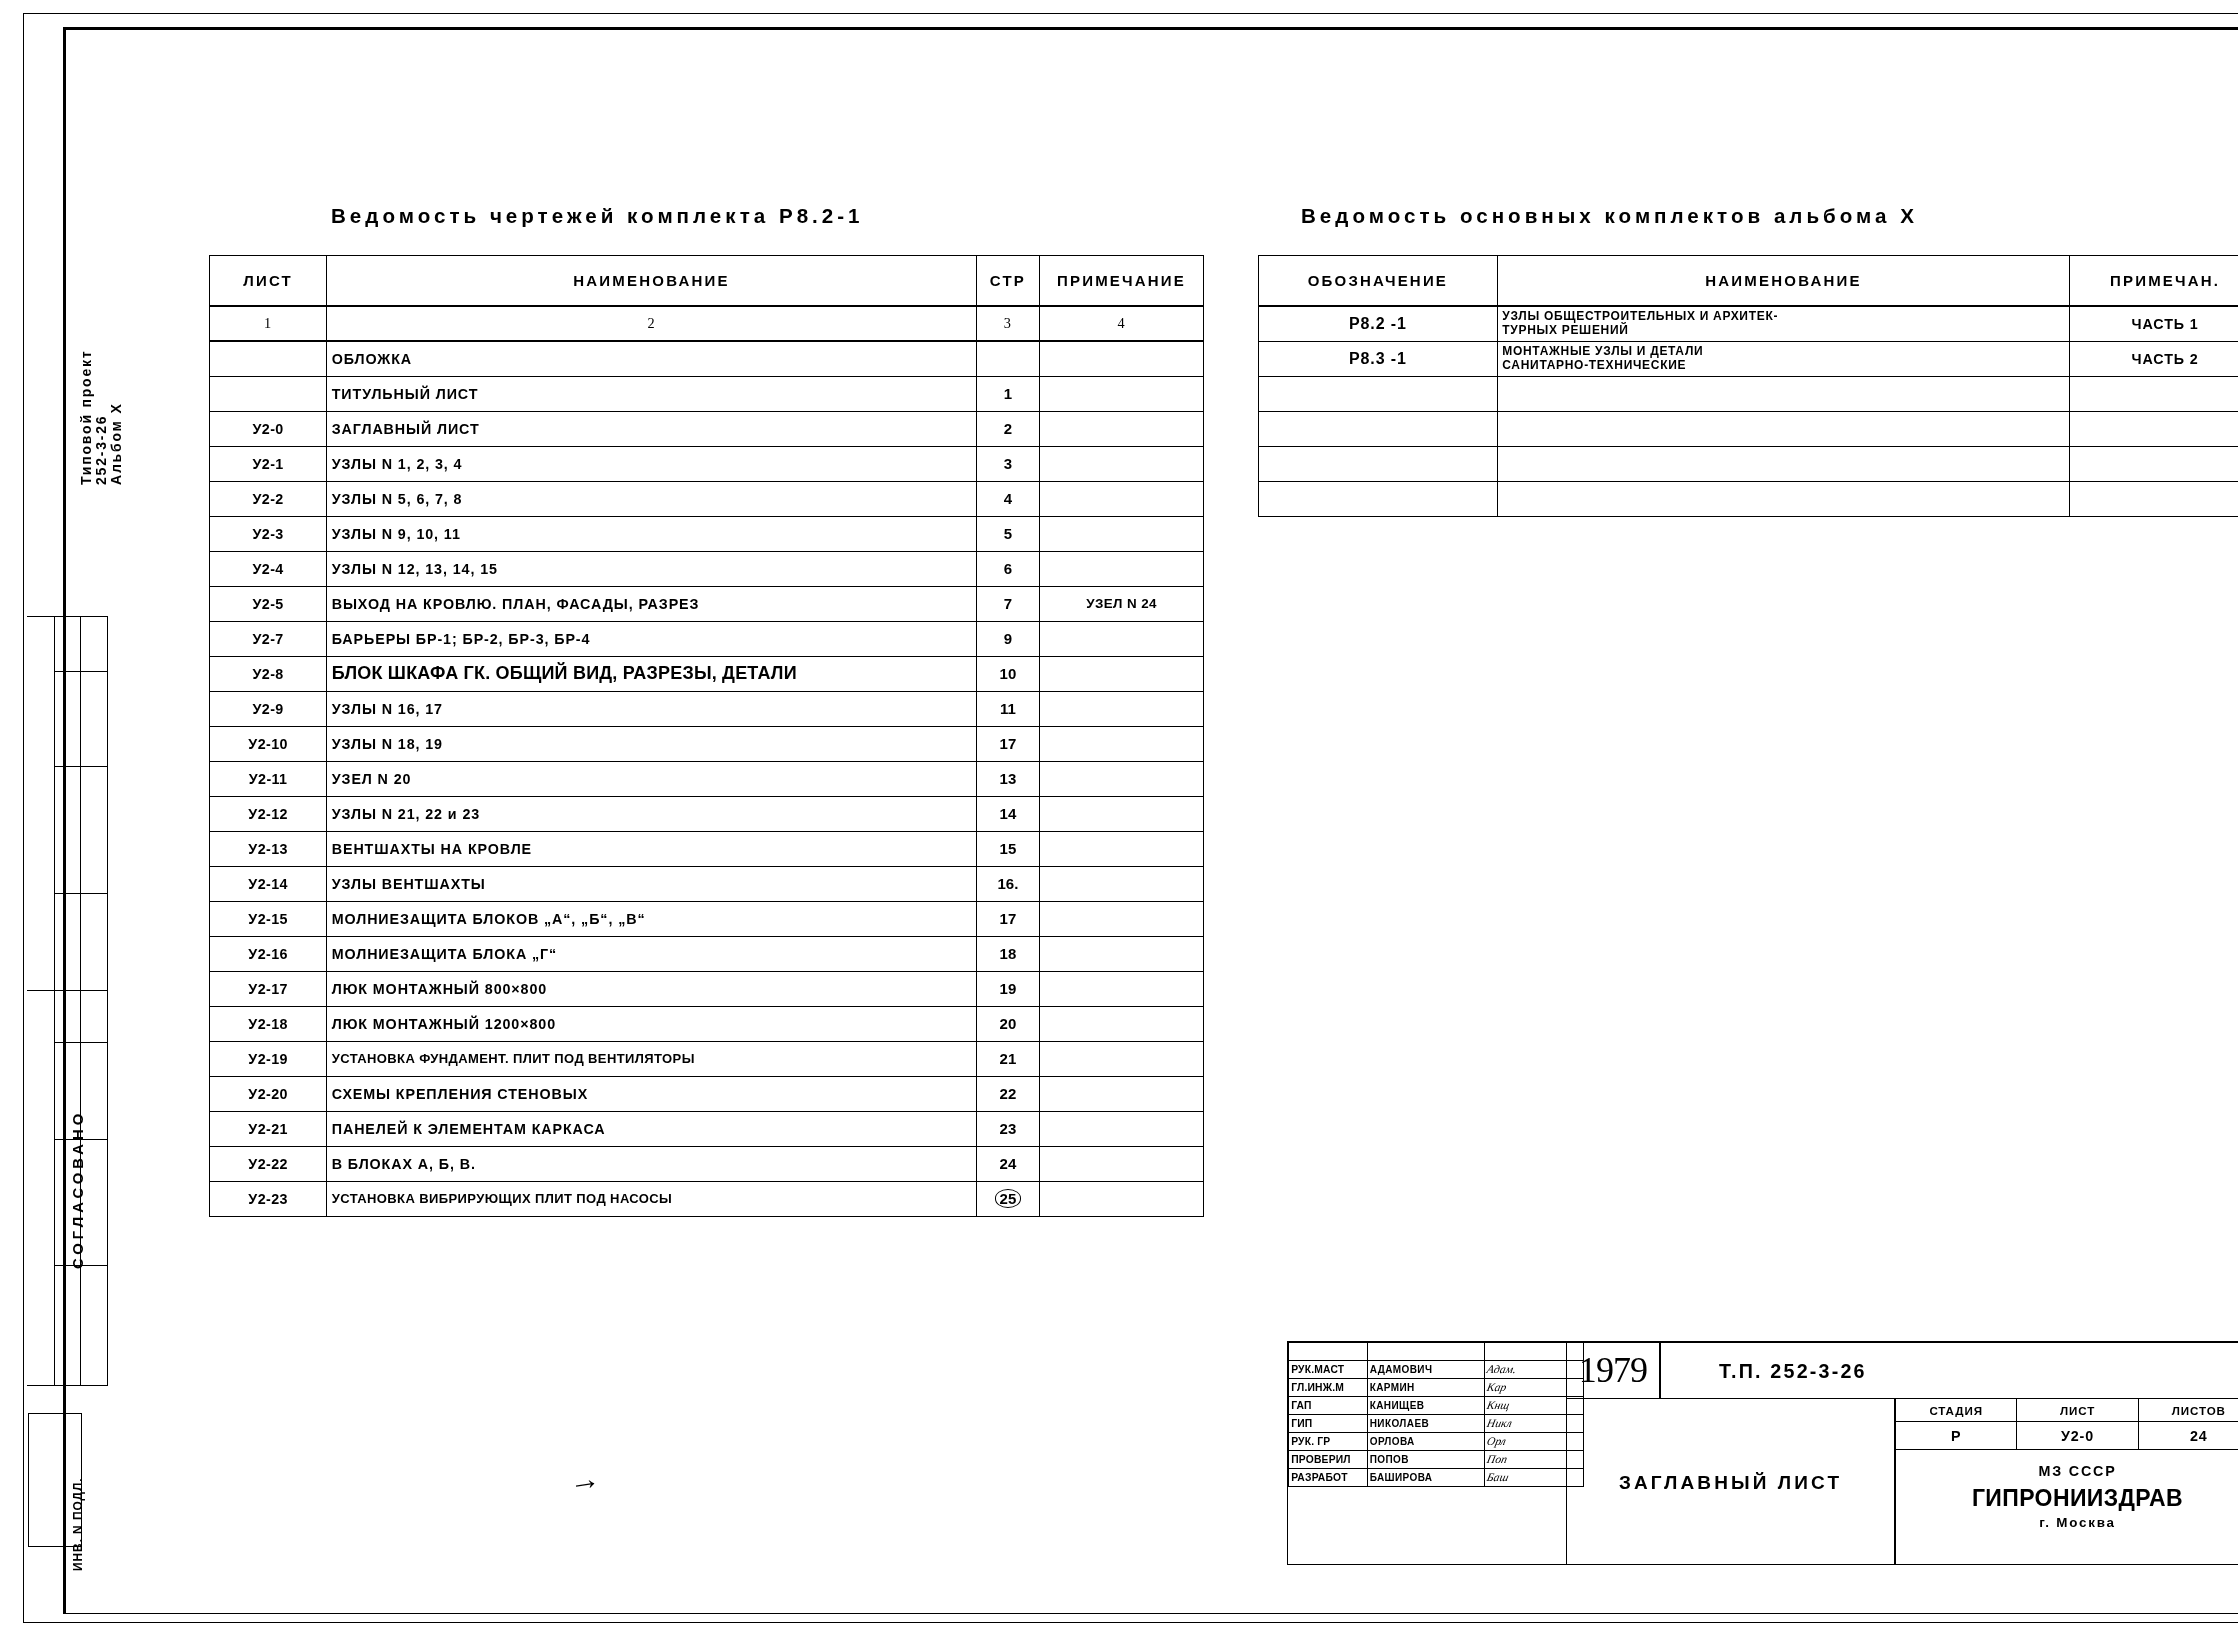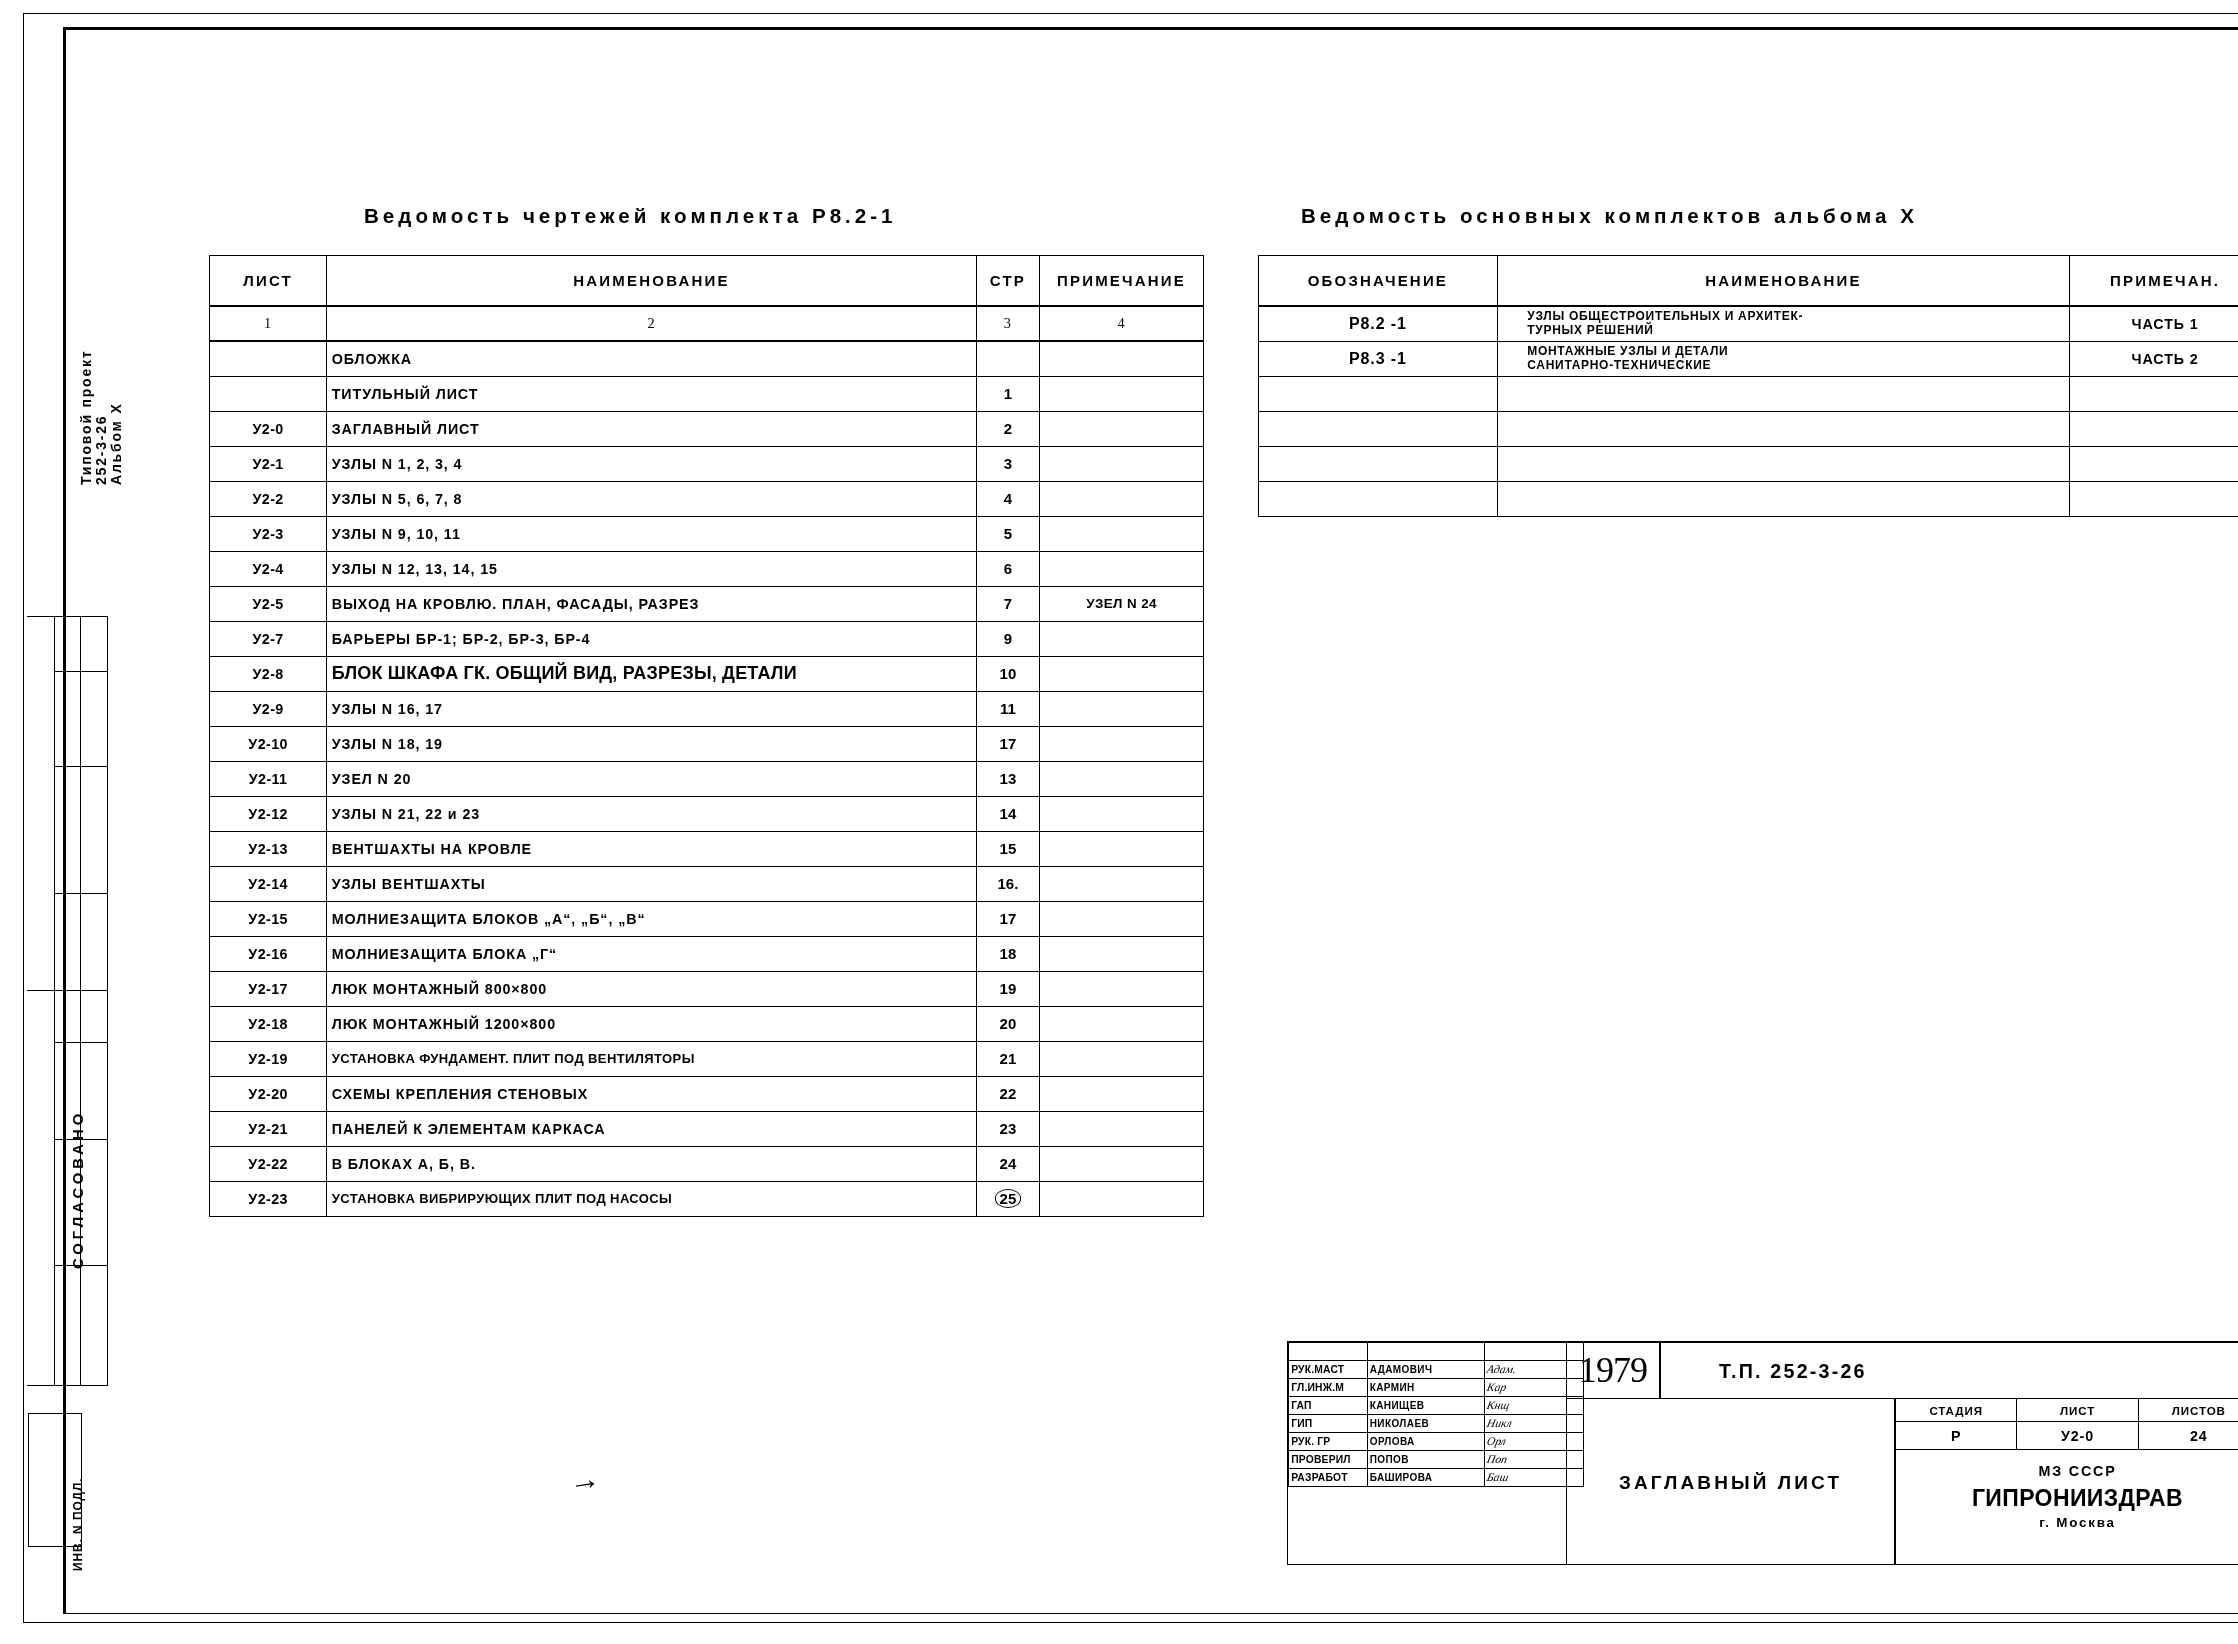--- a/index.html
+++ b/index.html
@@ -120,21 +120,21 @@
 
   
   .sect-title {
     position: absolute;
     font-family: "Liberation Sans", sans-serif;
     font-weight: 700;
     font-size: 20.6px;
     letter-spacing: 4px;
     white-space: nowrap;
   }
-  #title-left  { left: 364px;  top: 204px; text-align: center; }
+  #title-left  { left: 331px;  top: 204px; text-align: center; }
   #title-right { left: 1301px; top: 204px; }
 
   
   table.dt {
     position: absolute;
     border-collapse: collapse;
     table-layout: fixed;
   }
   table.dt td, table.dt th {
     border: 1.3px solid #000;
@@ -180,21 +180,21 @@
   #tbl-right .col-name { width: 551px; }
   #tbl-right .col-note { width: 177px; }
   #tbl-right thead th { height: 49px; }
   #tbl-right tbody tr { height: 35px; }
   #tbl-right tbody td.cell-oboz { text-align: center; font-size: 16px; letter-spacing: 0.9px; }
   #tbl-right tbody td.cell-note { text-align: center; font-size: 14.3px; letter-spacing: 0.9px; }
   #tbl-right tbody td.cell-name {
     font-size: 12px; letter-spacing: 0.7px; line-height: 1.12;
     white-space: normal; padding: 1.8px 4.5px;
   }
-  #tbl-right tbody td.cell-name div { white-space: nowrap; margin-left: 25px; }
+  #tbl-right tbody td.cell-name div { white-space: nowrap; }
 
   
   .circled {
     display: inline-block;
     border: 1.3px solid #000;
     border-radius: 50%;
     padding: 0.4px 4px 1.3px 4px;
     line-height: 1;
   }
 

